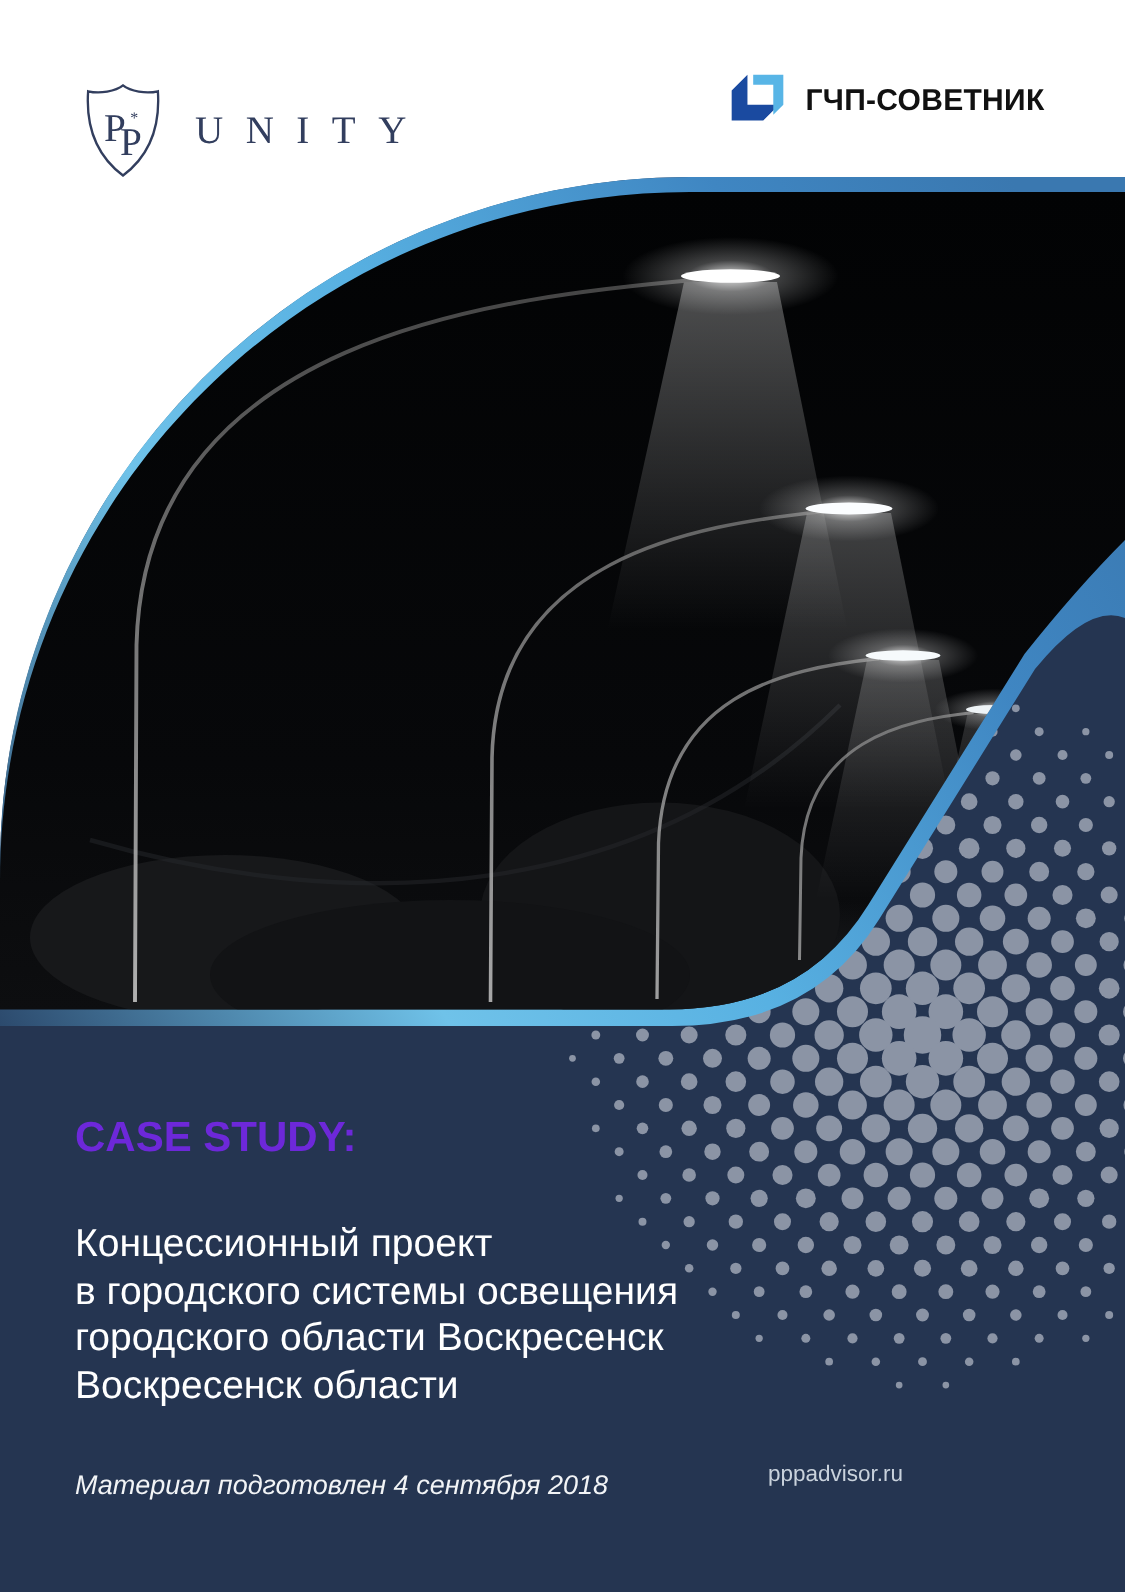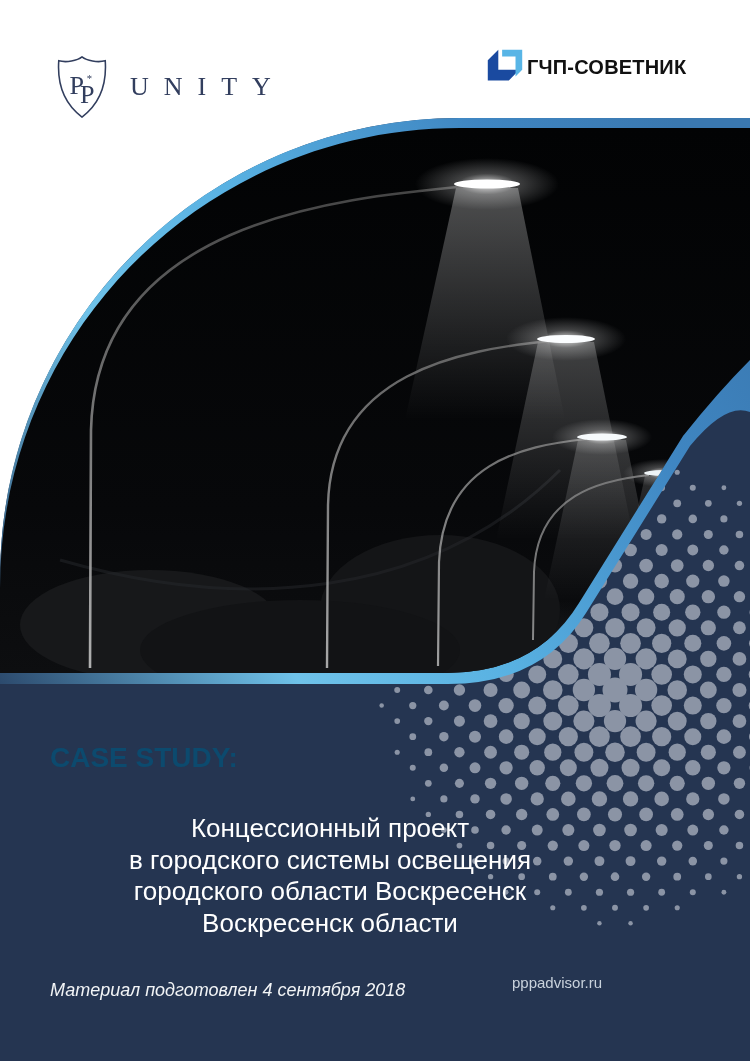--- a/index.html
+++ b/index.html
@@ -41,34 +41,35 @@
     margin-left:22px;
     font-family:"Liberation Serif", serif;
     font-size:26px;letter-spacing:15px;
     color:var(--c-logo_navy,#323e5e);
   }
   .gchp-logo{
     position:absolute;left:483px;top:45px;height:44px;
     display:flex;align-items:center;
   }
   .gchp-label{
+    margin-left:10px;
     font-size:20px;font-weight:bold;color:#111111;
     letter-spacing:0.2px;
   }
   
   .content{position:absolute;left:0;top:0;width:750px;height:1061px;z-index:5;pointer-events:none;}
   .kicker{
     position:absolute;left:50px;top:742px;
-    font-size:28px;font-weight:bold;color:#0c4a6e;
+    font-size:28px;font-weight:bold;color:#6d28d9;
   }
   .cover-title{
     position:absolute;left:50px;top:813px;width:560px;
     font-size:26px;line-height:31.5px;color:#ffffff;
   }
-  .cover-title span{display:block;text-align:center;}
+  .cover-title span{display:block;}
   .footnote{
     position:absolute;left:50px;top:980px;
     font-size:18px;font-style:italic;color:#f2f4f6;
   }
   .site-link{
     position:absolute;left:512px;top:974px;
     font-size:15px;color:#c9d2dc;
     pointer-events:auto;cursor:pointer;
   }
 </style>

